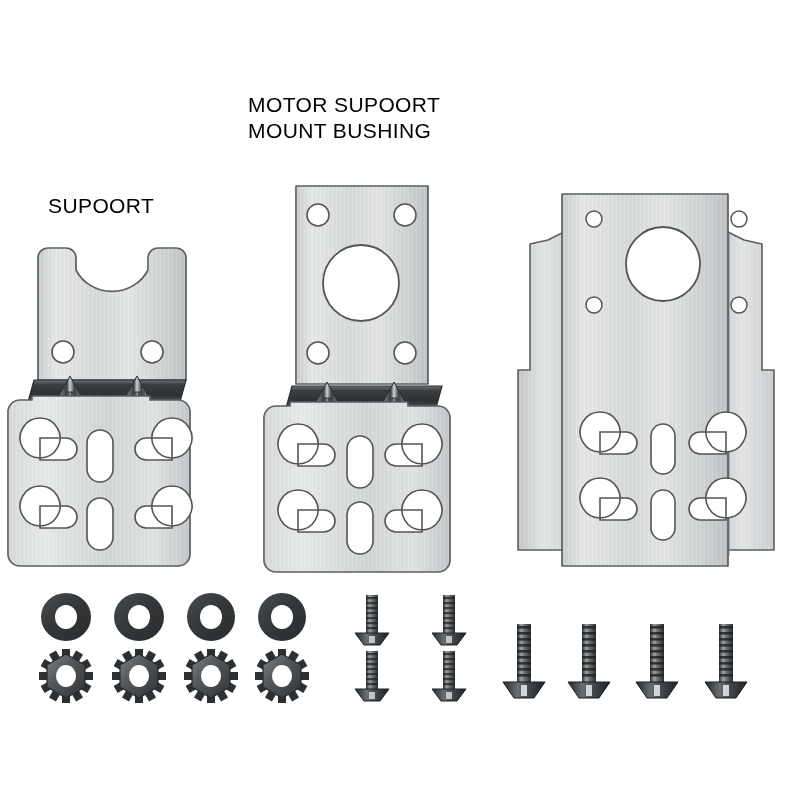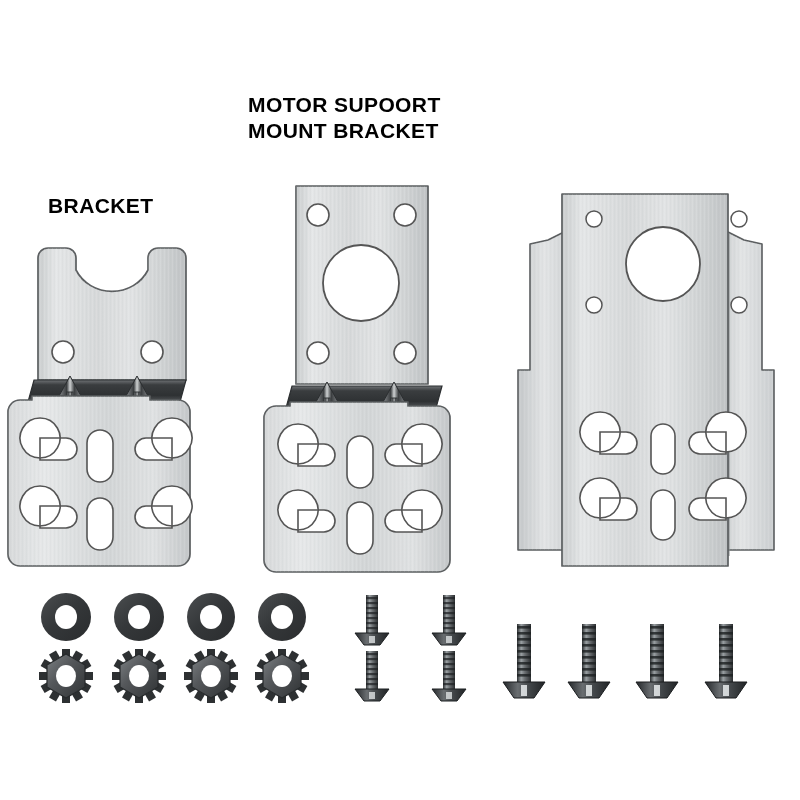--- a/index.html
+++ b/index.html
@@ -17,21 +17,21 @@
   }
   #stage {
     position: relative;
     width: 800px;
     height: 800px;
     background: #ffffff;
   }
   .label {
     position: absolute;
     font-family: "Liberation Sans", sans-serif;
-    font-weight: bold;
+    font-weight: normal;
     color: #000000;
     letter-spacing: 0.4px;
     white-space: nowrap;
     line-height: 1.22;
   }
   #label-bushing   { left: 48px;  top: 193px; font-size: 21px; }
   #label-support   { left: 248px; top: 92px;  font-size: 21px; }
   #label-mount     { left: 565px; top: 142px; font-size: 21px; }
   .svg-layer {
     position: absolute;
@@ -40,25 +40,25 @@
     width: 800px;
     height: 800px;
   }
   svg { display: block; }
 </style>
 </head>
 <body>
 
 <div id="stage">
 
-  <div class="label" id="label-bushing">BRACKET</div>
+  <div class="label" id="label-bushing">SUPOORT</div>
 
   <div class="label" id="label-support">
     <div>MOTOR SUPOORT</div>
-    <div>MOUNT BRACKET</div>
+    <div>MOUNT BUSHING</div>
   </div>
 
 
   <svg class="svg-layer" viewBox="0 0 800 800" xmlns="http://www.w3.org/2000/svg">
     <defs>
       <linearGradient id="steelH" x1="0" y1="0" x2="1" y2="0">
         <stop offset="0%" stop-color="#c9cccd"></stop>
         <stop offset="12%" stop-color="#e4e6e7"></stop>
         <stop offset="40%" stop-color="#d6d8d9"></stop>
         <stop offset="62%" stop-color="#e1e3e4"></stop>

